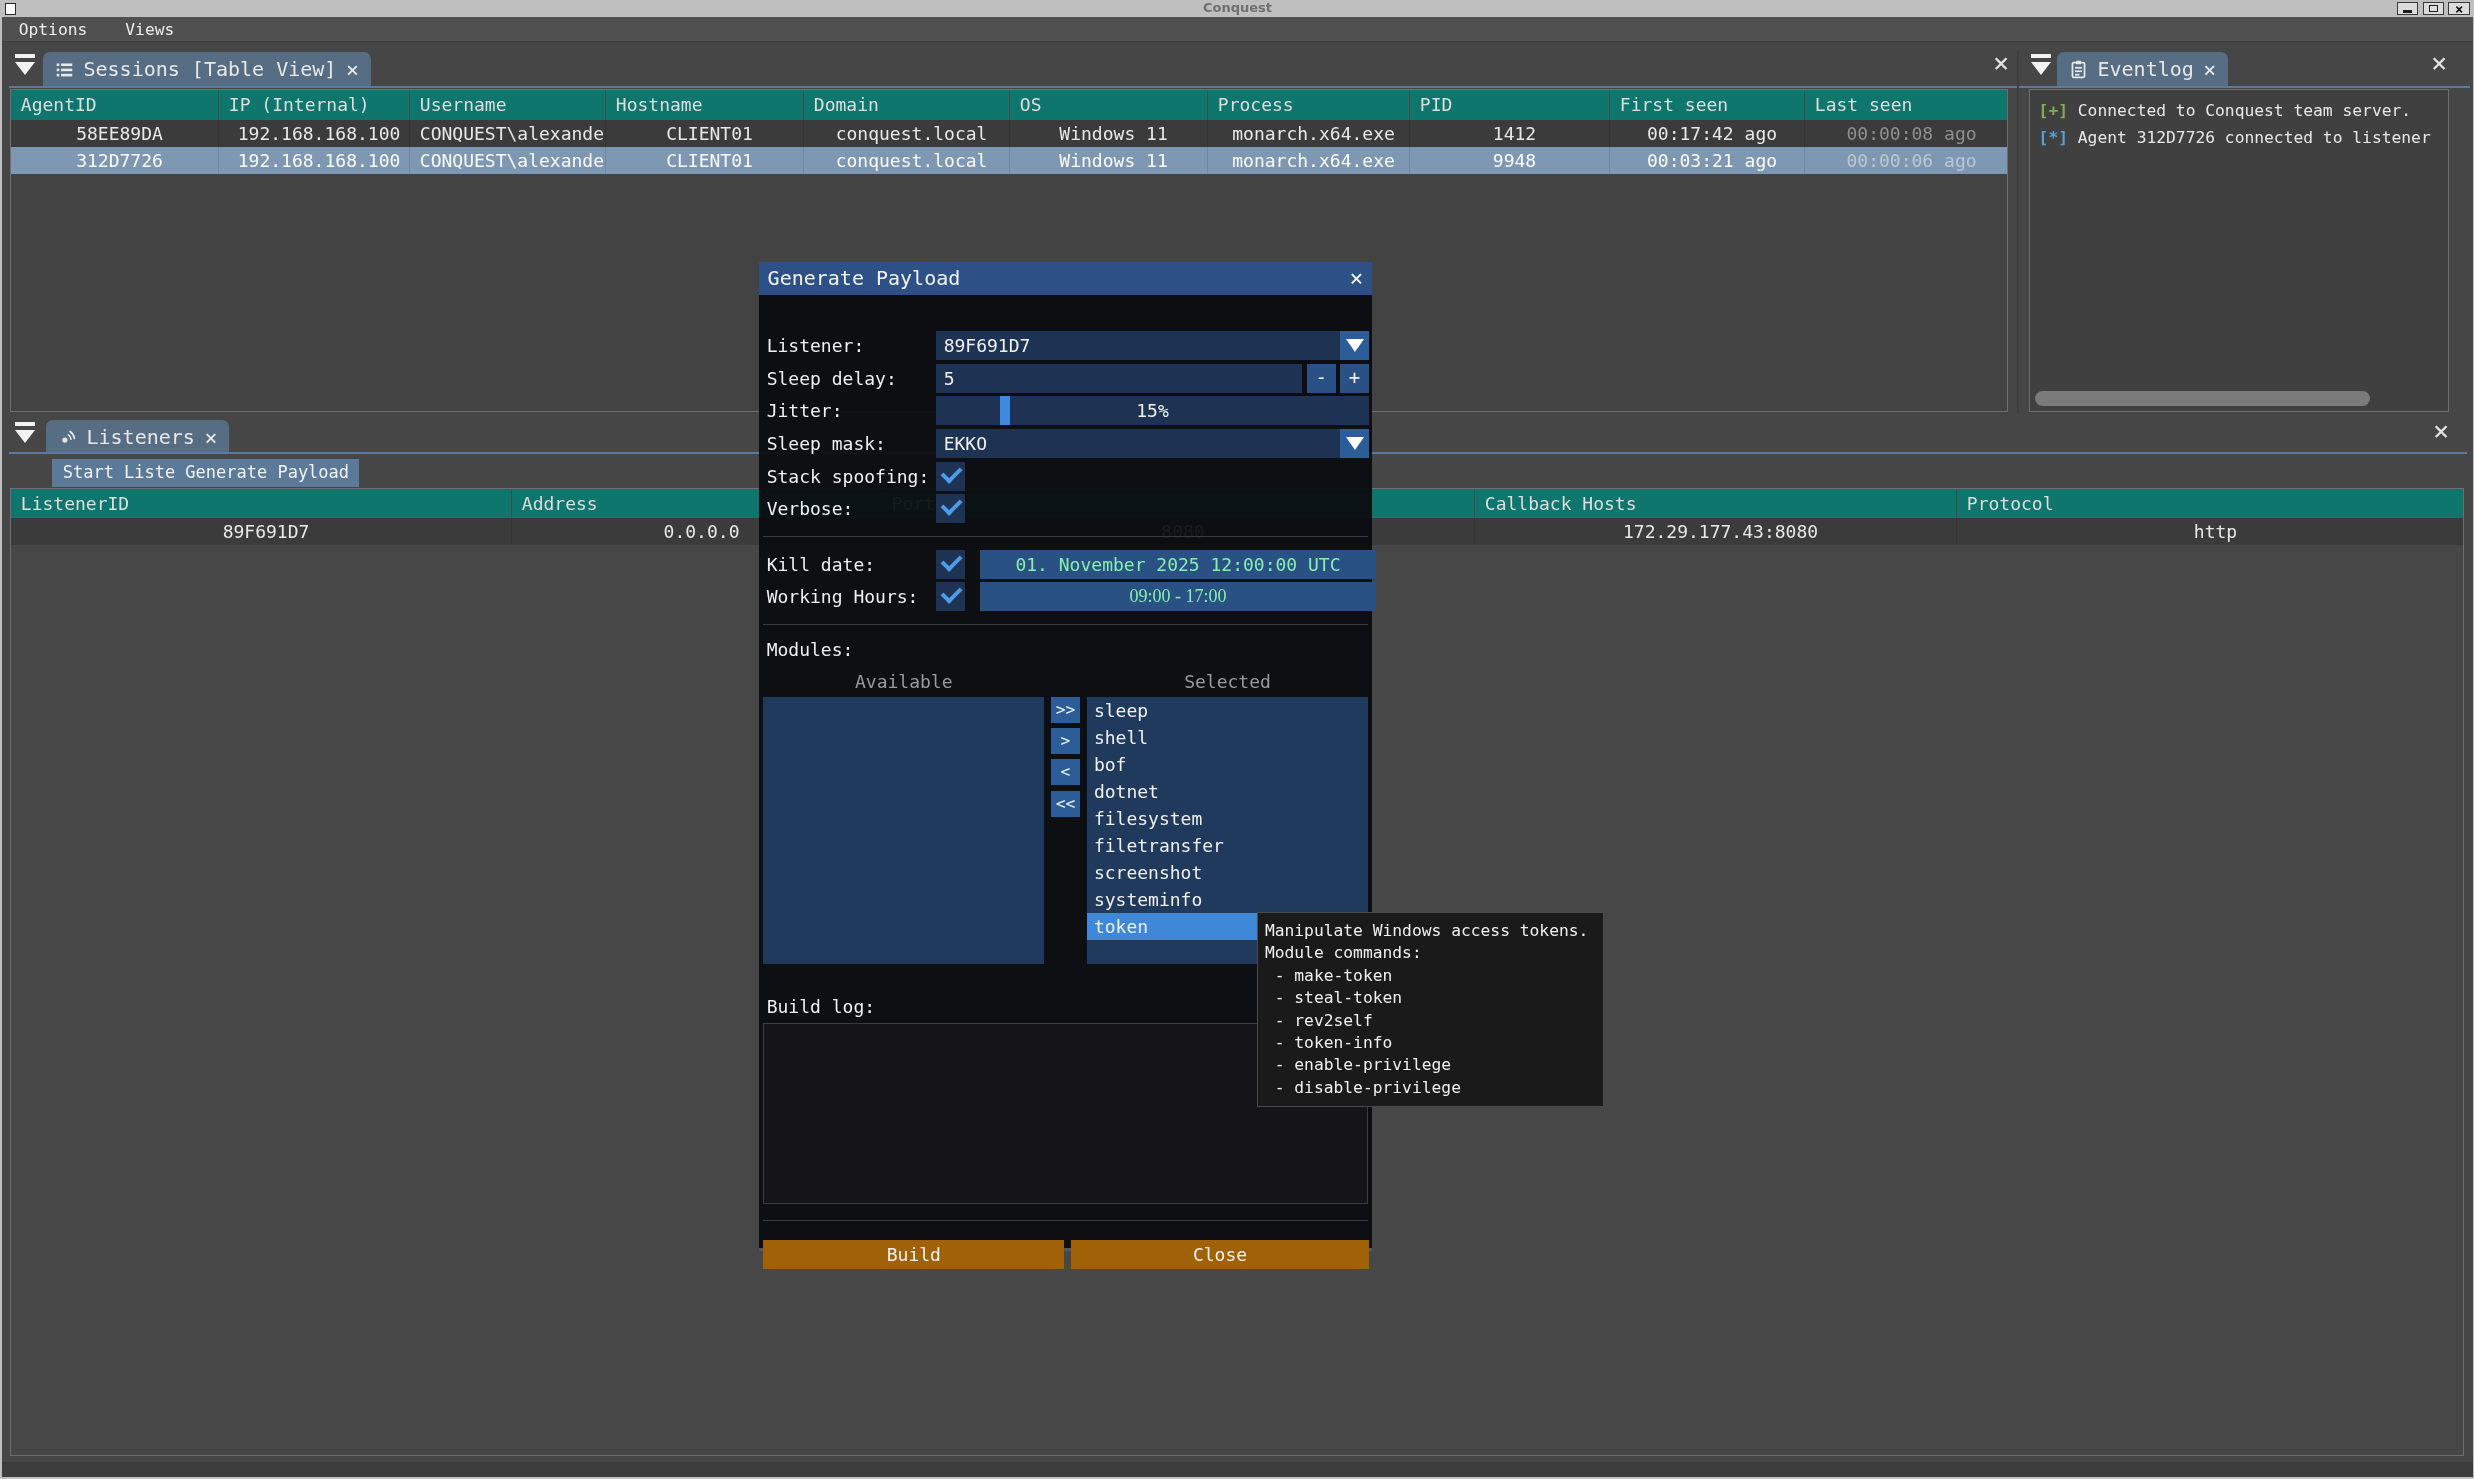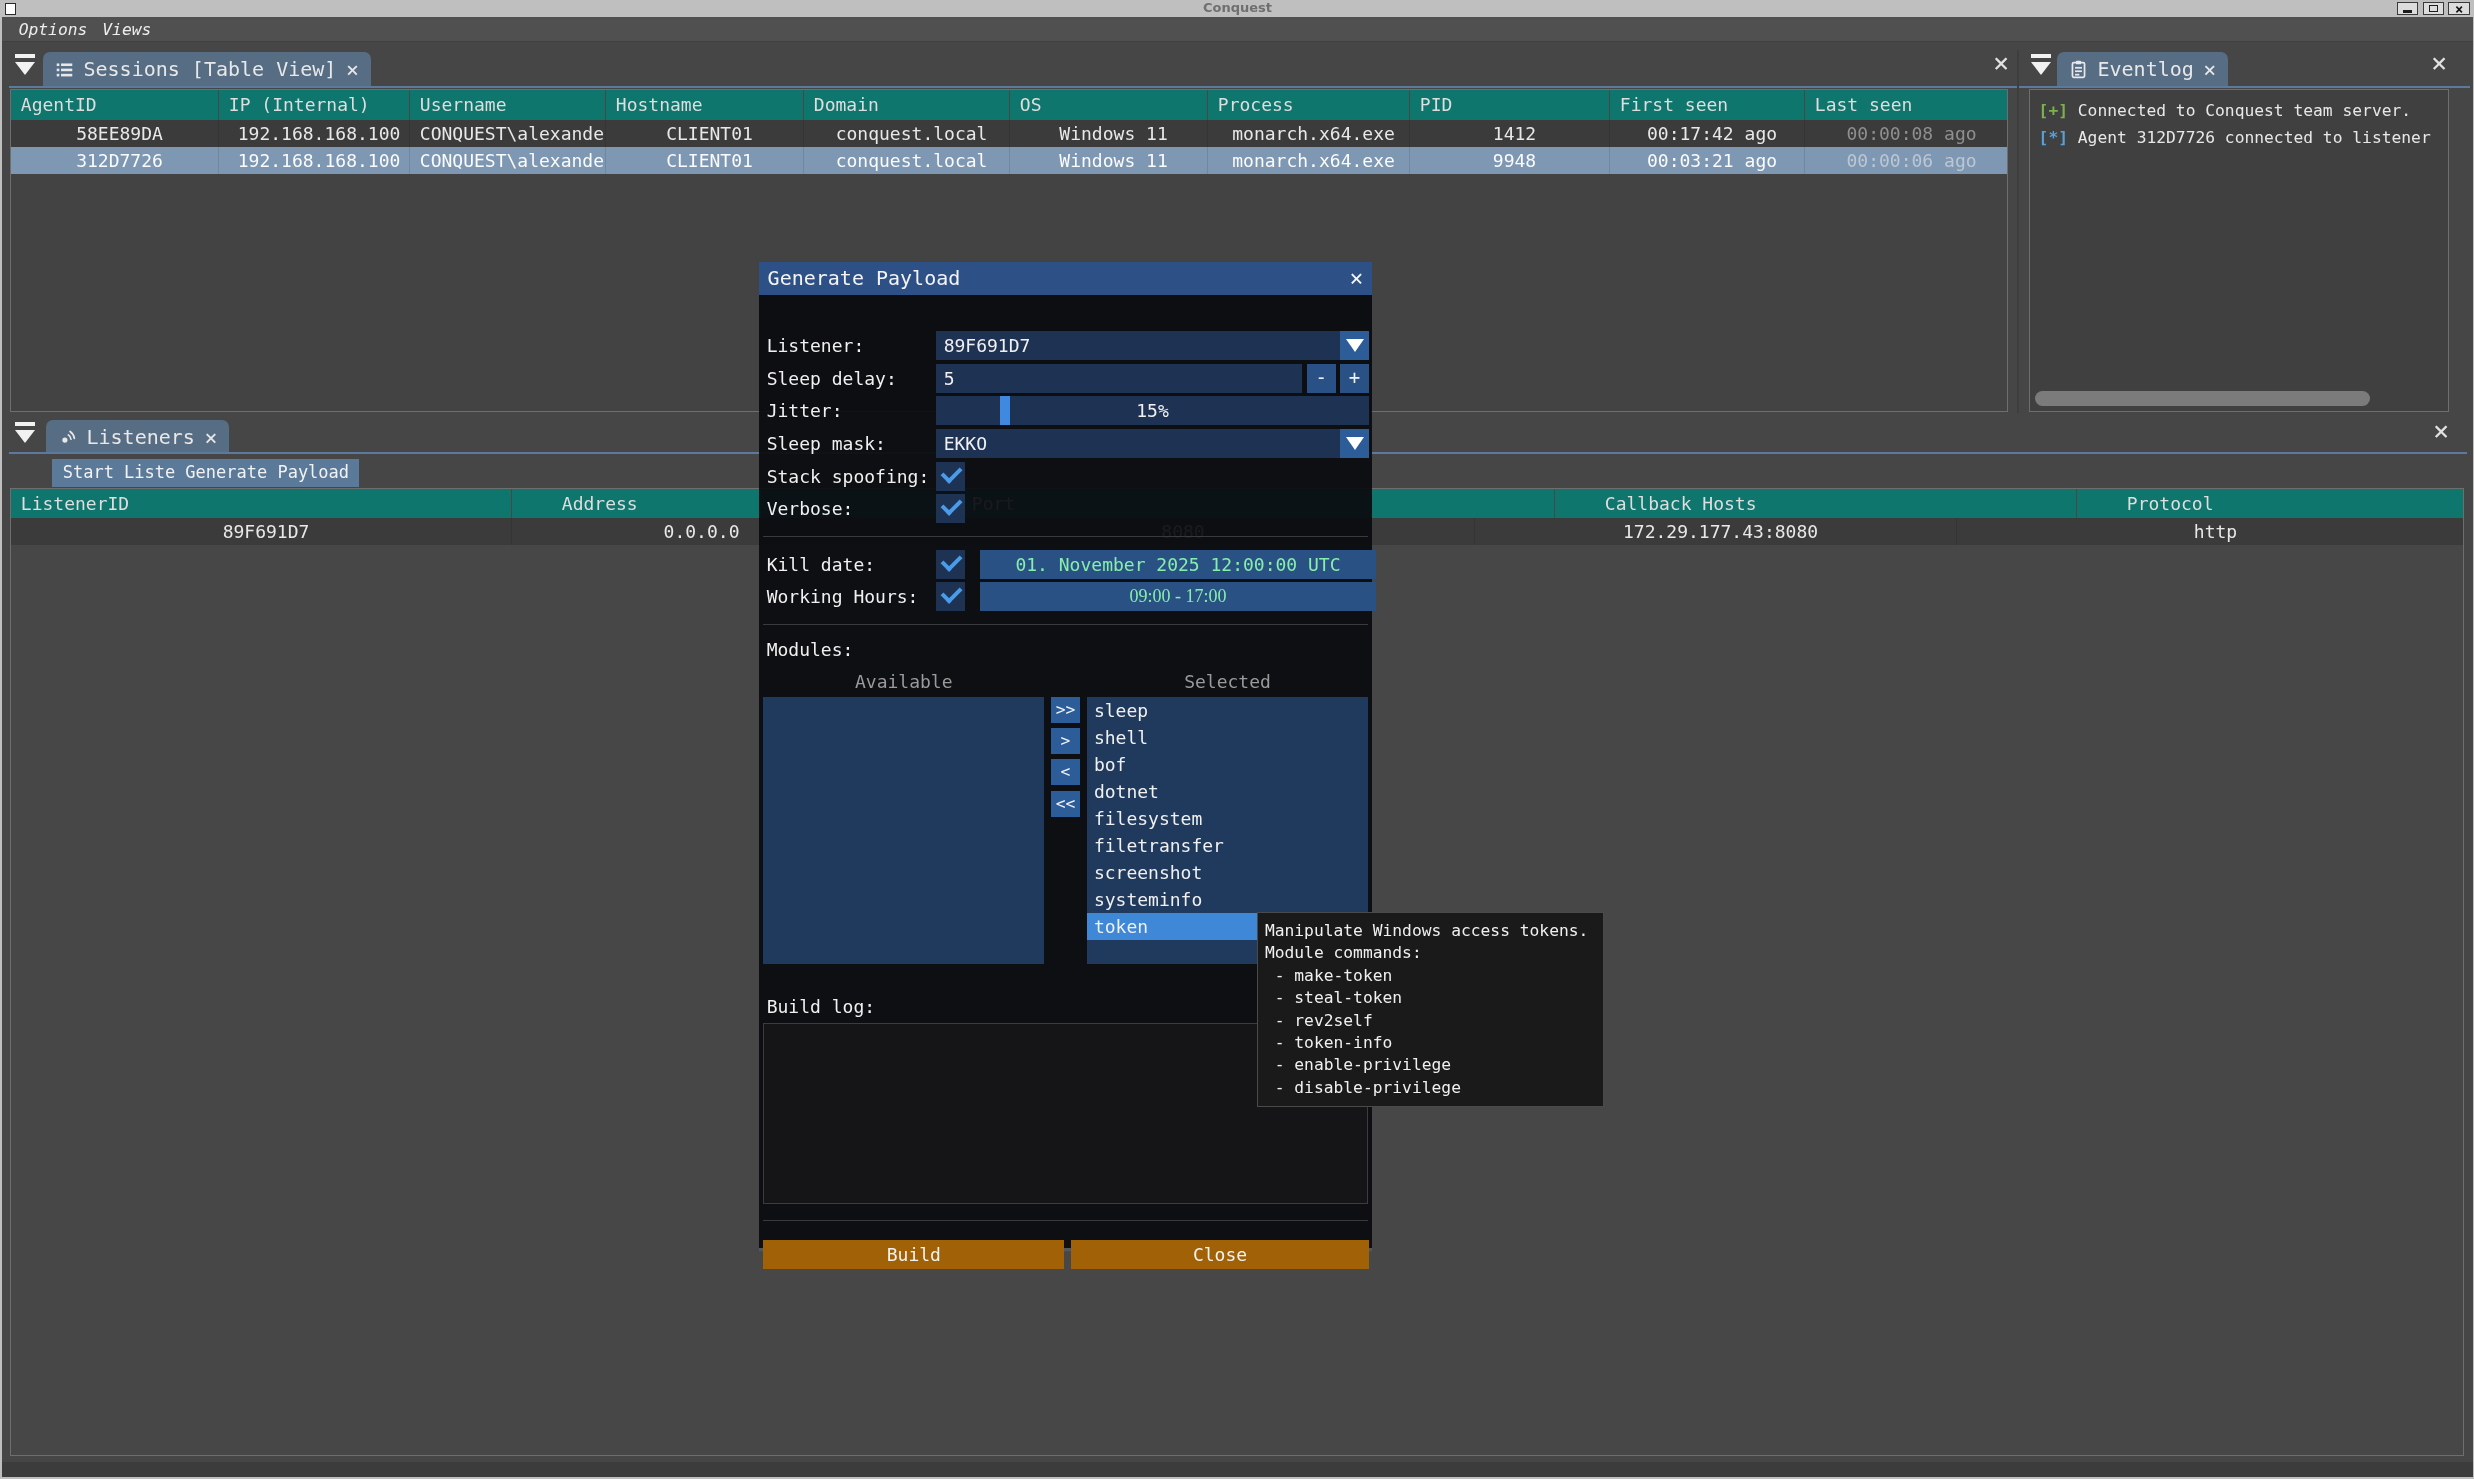--- a/index.html
+++ b/index.html
@@ -10,21 +10,21 @@
   .titlebar { position: absolute; left: 0; top: 0; width: 2475px; height: 24px; background: #bfbfbf; }
   .win-icon { position: absolute; left: 5.2px; top: 2.6px; width: 11.2px; height: 12px; background: #ffffff; border: 1.7px solid #2a2a2a; }
   .win-title { position: absolute; left: 0; right: 0; top: 0; height: 17px; text-align: center; font-family: "DejaVu Sans", sans-serif; font-weight: bold; font-size: 13px; line-height: 16.3px; color: #6f6f6f; }
   .win-btn { position: absolute; top: 1.7px; width: 21.5px; height: 13.8px; background: #dcdcdc; border: 0.9px solid #3a3a3a; display: flex; align-items: center; justify-content: center; }
   .win-btn-min { right: 57px; } .win-btn-max { right: 31px; } .win-btn-close { right: 5.2px; }
   .glyph-min { width: 8.6px; height: 2.6px; background: #1c1c1c; margin-top: 6px; }
   .glyph-max { width: 9.5px; height: 7.7px; border: 1.7px solid #1c1c1c; }
   .glyph-close { font-size: 13.8px; font-weight: bold; color: #111; line-height: 12px; }
 
   
-  .menubar { position: absolute; left: 1.7px; top: 17px; width: 2471px; height: 25px; background: #505050; display: flex; align-items: center; gap: 15px; padding-left: 17px; border-bottom: 0.9px solid #404040; font-style: italic; }
+  .menubar { position: absolute; left: 1.7px; top: 17px; width: 2471px; height: 25px; background: #505050; display: flex; align-items: center; gap: 38px; padding-left: 17px; border-bottom: 0.9px solid #404040; }
   .menu-item { color: #ededed; font-size: 16.3px; }
 
   
   .main { position: absolute; left: 1.7px; top: 42px; width: 2471px; height: 1420px; background: #464646; }
   .status-strip { position: absolute; left: 1.7px; top: 1462px; width: 2471px; height: 14.6px; background: #3c3c3c; }
 
   
   .dock-arrow { position: absolute; width: 26px; height: 23px; cursor: pointer; }
   .dock-arrow::before { content:''; position: absolute; left: 2.6px; top: 0.9px; width: 20.6px; height: 4.3px; background: #f2f2f2; }
   .dock-arrow::after { content:''; position: absolute; left: 2.6px; top: 8.6px; width: 0; height: 0; border-left: 10.3px solid transparent; border-right: 10.3px solid transparent; border-top: 13px solid #f2f2f2; }
@@ -51,21 +51,21 @@
 
   
   .eventlog-viewport { position: absolute; left: 2029px; top: 89px; width: 420px; height: 323px; border: 0.9px solid #6e6e6e; background: #404040; padding: 6.9px 8.6px; }
   .ev-line { font-size: 16.3px; line-height: 27px; white-space: pre; color: #e8e8e8; }
   .ev-prefix { font-weight: bold; }
   .ev-scrollbar { position: absolute; left: 5.2px; bottom: 5.2px; width: 335px; height: 14.6px; background: #7b7b7b; border-radius: 7.7px; }
 
   
   .toolbar-btn { position: absolute; top: 459px; height: 27.5px; background: #5b7a99; color: #f2f2f2; font-size: 17px; line-height: 27.5px; padding: 0 10.3px; }
   .listeners-viewport { position: absolute; left: 10.3px; top: 488px; width: 2454px; height: 968px; border: 0.9px solid #6e6e6e; background: #474747; overflow: hidden; }
-  .listeners-viewport .thead { height: 29px; gap: 40px; }
+  .listeners-viewport .thead { height: 29px; }
   .listeners-viewport .th { line-height: 29px; }
 
   
   .dialog { position: absolute; left: 759px; top: 262px; width: 613px; height: 985px; z-index: 10; box-shadow: 0 4.3px 0 rgba(88,108,134,0.45); }
   .dlg-title { position: absolute; left: 0; top: 0; width: 613px; height: 33px; background: #2d5186; color: #f4f4f4; font-size: 20px; line-height: 33px; padding-left: 8.6px; }
   .dlg-close { position: absolute; right: 8.6px; top: 0; font-size: 23px; line-height: 33px; color: #f4f4f4; font-weight: 300; }
   .dlg-body { position: absolute; left: 0; top: 33px; width: 613px; height: 953px; background: rgba(10,11,14,0.93); }
   .dlg-label { position: absolute; left: 7.7px; height: 29px; line-height: 29px; color: #f0f0f0; font-size: 18px; white-space: nowrap; }
   .dlg-ctl { position: absolute; left: 177px; width: 433px; height: 29px; }
   .combo { background: #1e3254; display: flex; align-items: center; }

